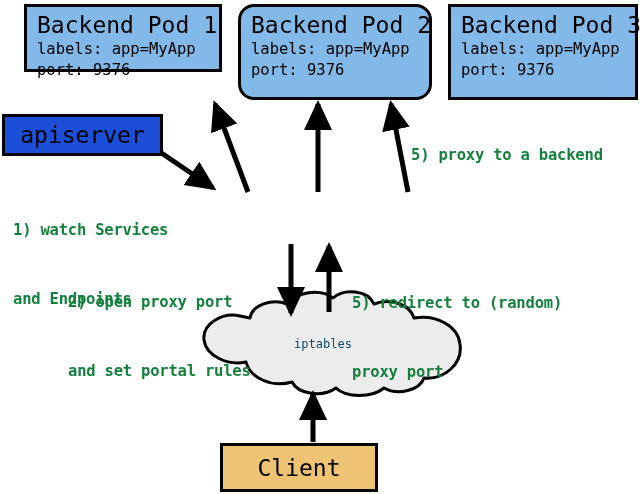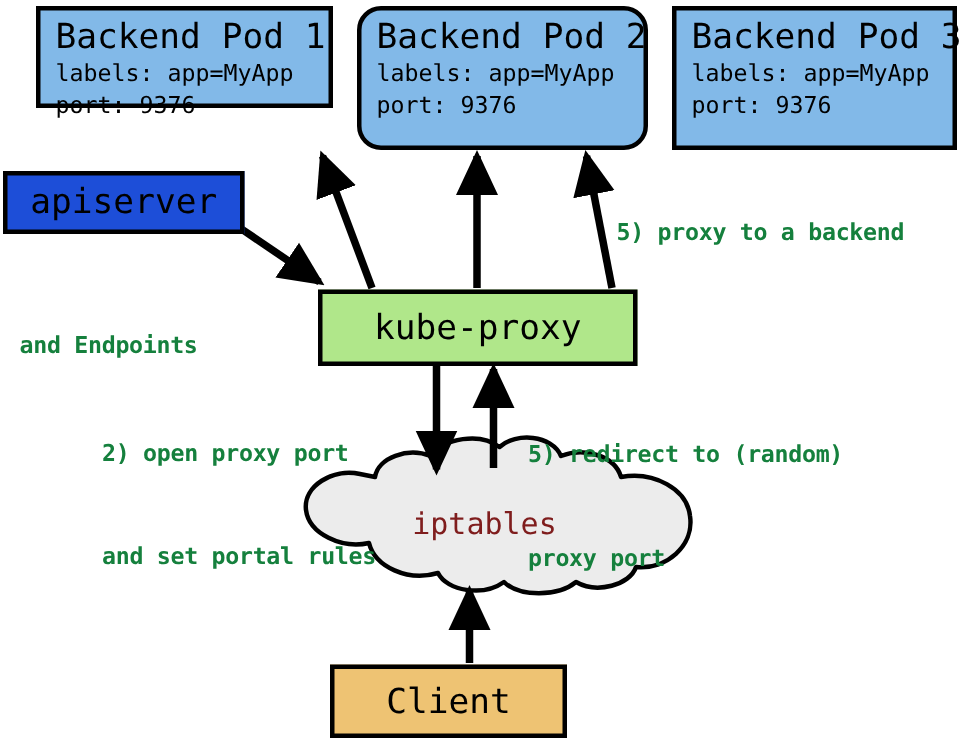--- a/index.html
+++ b/index.html
@@ -53,21 +53,21 @@
   #client-node{
     background:#eec373;
     left:220px;top:443px;width:158px;height:49px;
     align-items:center;justify-content:center;
   }
   #client-node .label{font-size:23px;line-height:26px;color:#000;}
   #iptables-label{
     position:absolute;
     left:178px;top:337px;width:290px;
     text-align:center;
-    font-size:20px;color:#7f1d1d;
+    font-size:12px;color:#0c4a6e;
     z-index:3;
   }
   .caption{
     position:absolute;
     font-weight:bold;
     font-size:15.5px;
     line-height:23px;
     color:#15803d;
     white-space:pre;
     z-index:4;
@@ -137,31 +137,29 @@
   <div class="node pod" id="pod-3" style="left:448px;top:4px;width:190px;height:96px;">
     <div class="pod-title">Backend Pod 3</div>
     <div class="pod-line">labels: app=MyApp</div>
     <div class="pod-line">port: 9376</div>
   </div>
 
   <div class="node" id="apiserver-node">
     <div class="label">apiserver</div>
   </div>
 
-  <div class="node" id="kube-proxy-node">
-    <div class="label">kube-proxy</div>
-  </div>
 
   <div id="iptables-label">iptables</div>
 
   <div class="node" id="client-node">
     <div class="label">Client</div>
   </div>
 
   <div class="caption" id="caption-1">
+    <div>1) watch Services</div>
     <div>and Endpoints</div>
   </div>
 
   <div class="caption" id="caption-2">
     <div>2) open proxy port</div>
     <div>and set portal rules</div>
   </div>
 
 
   <div class="caption" id="caption-4">

